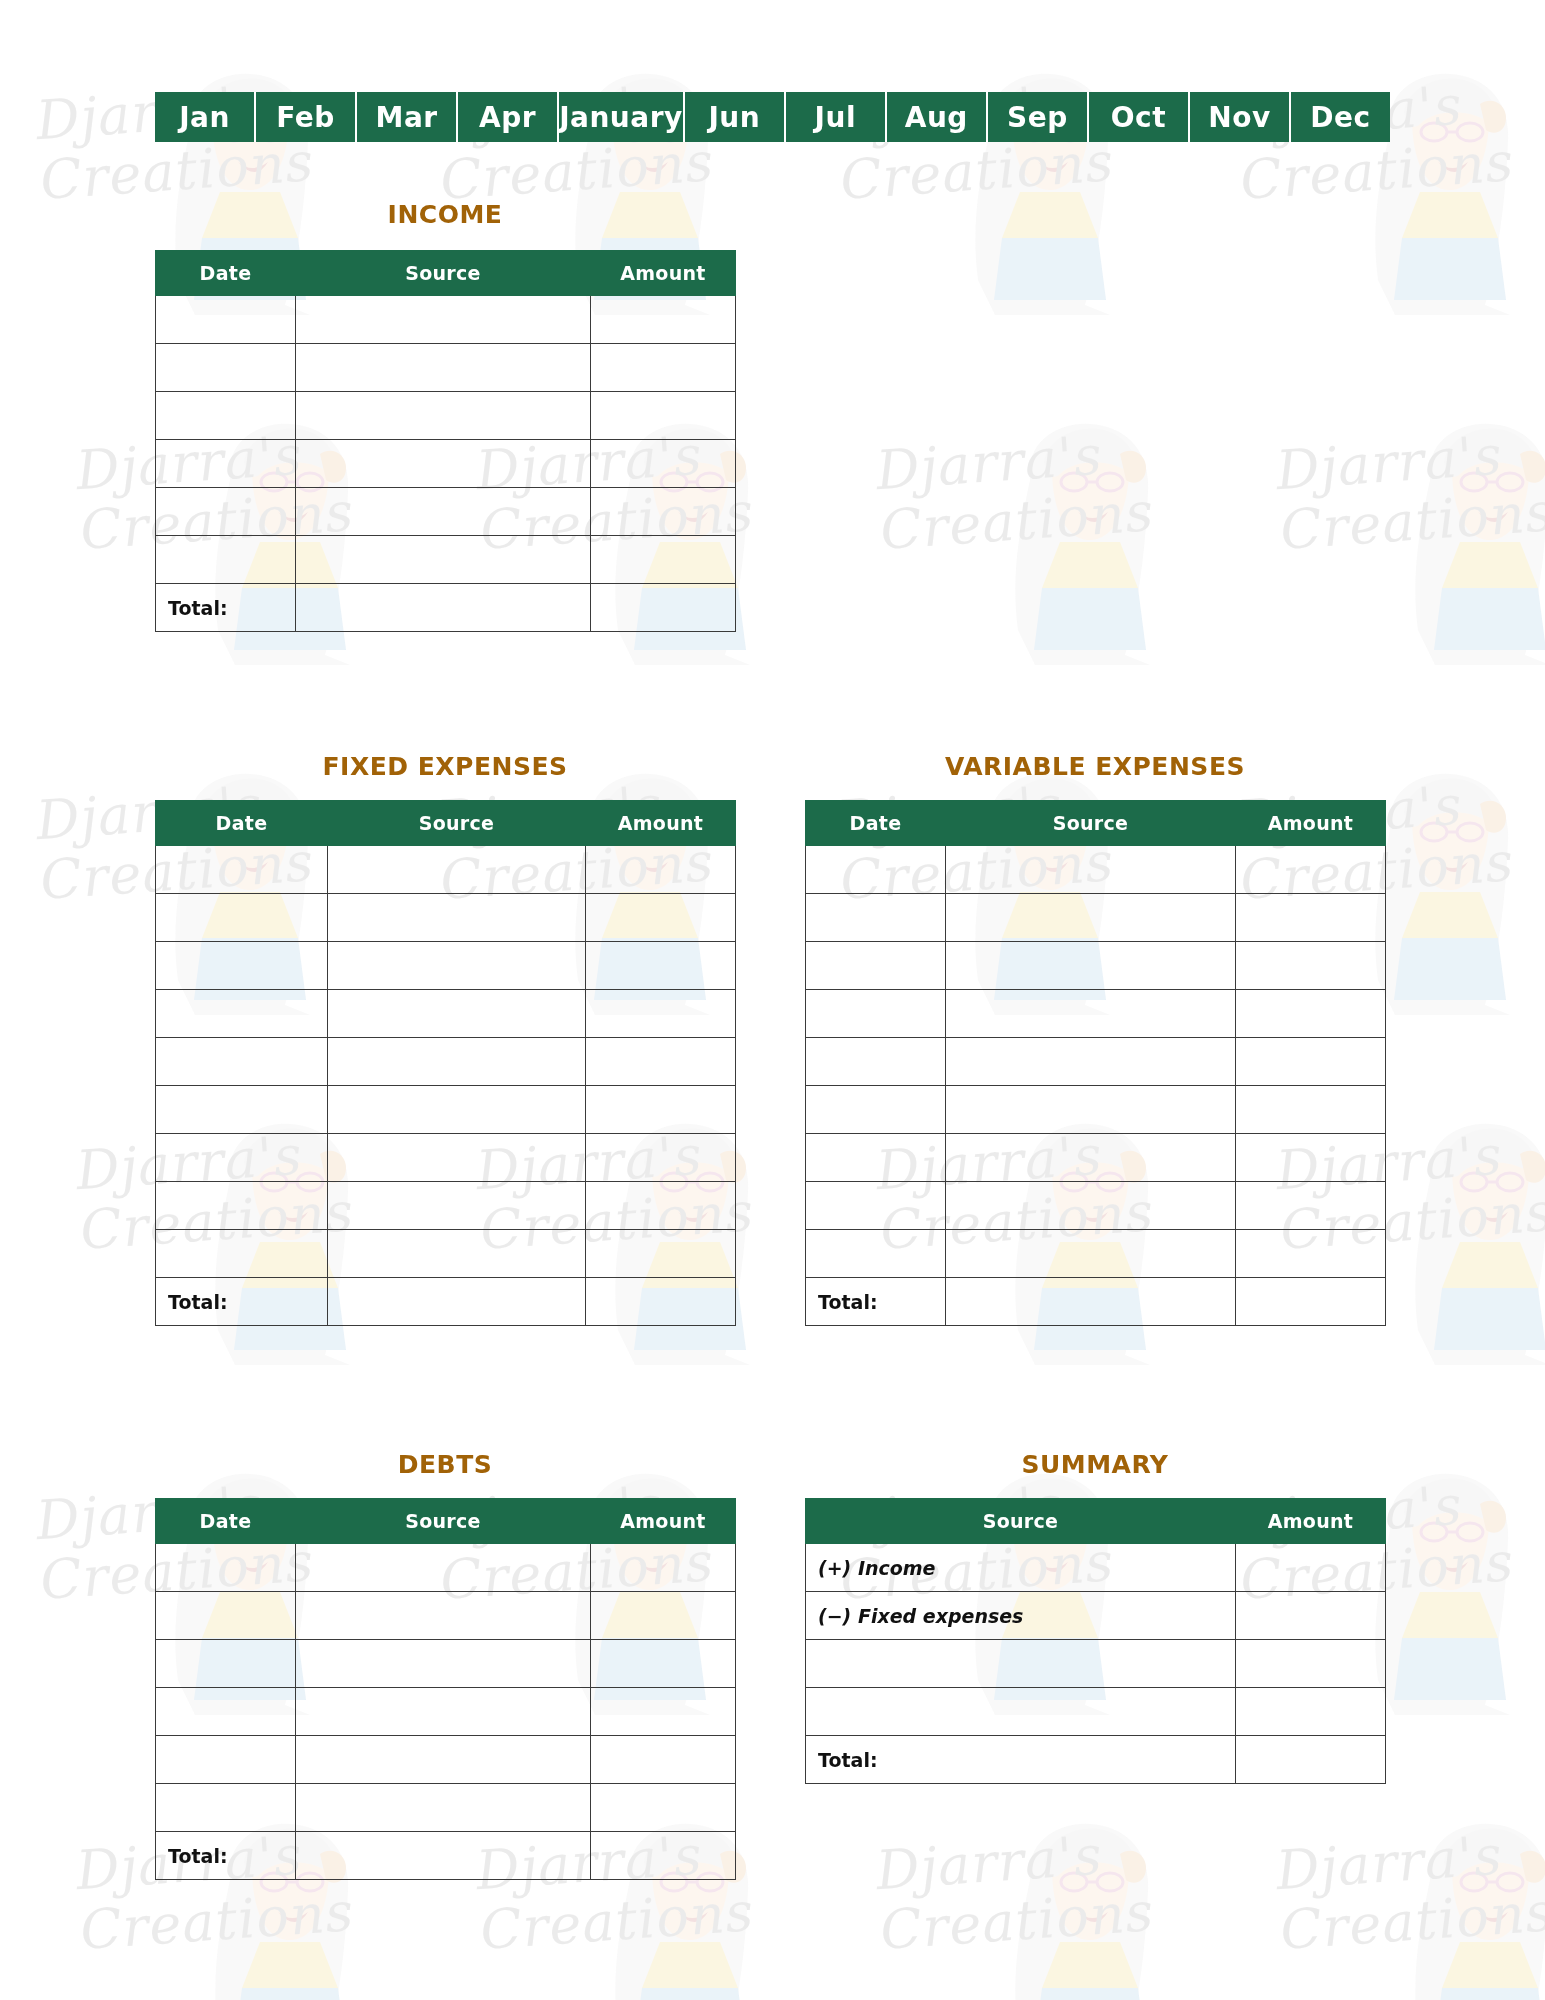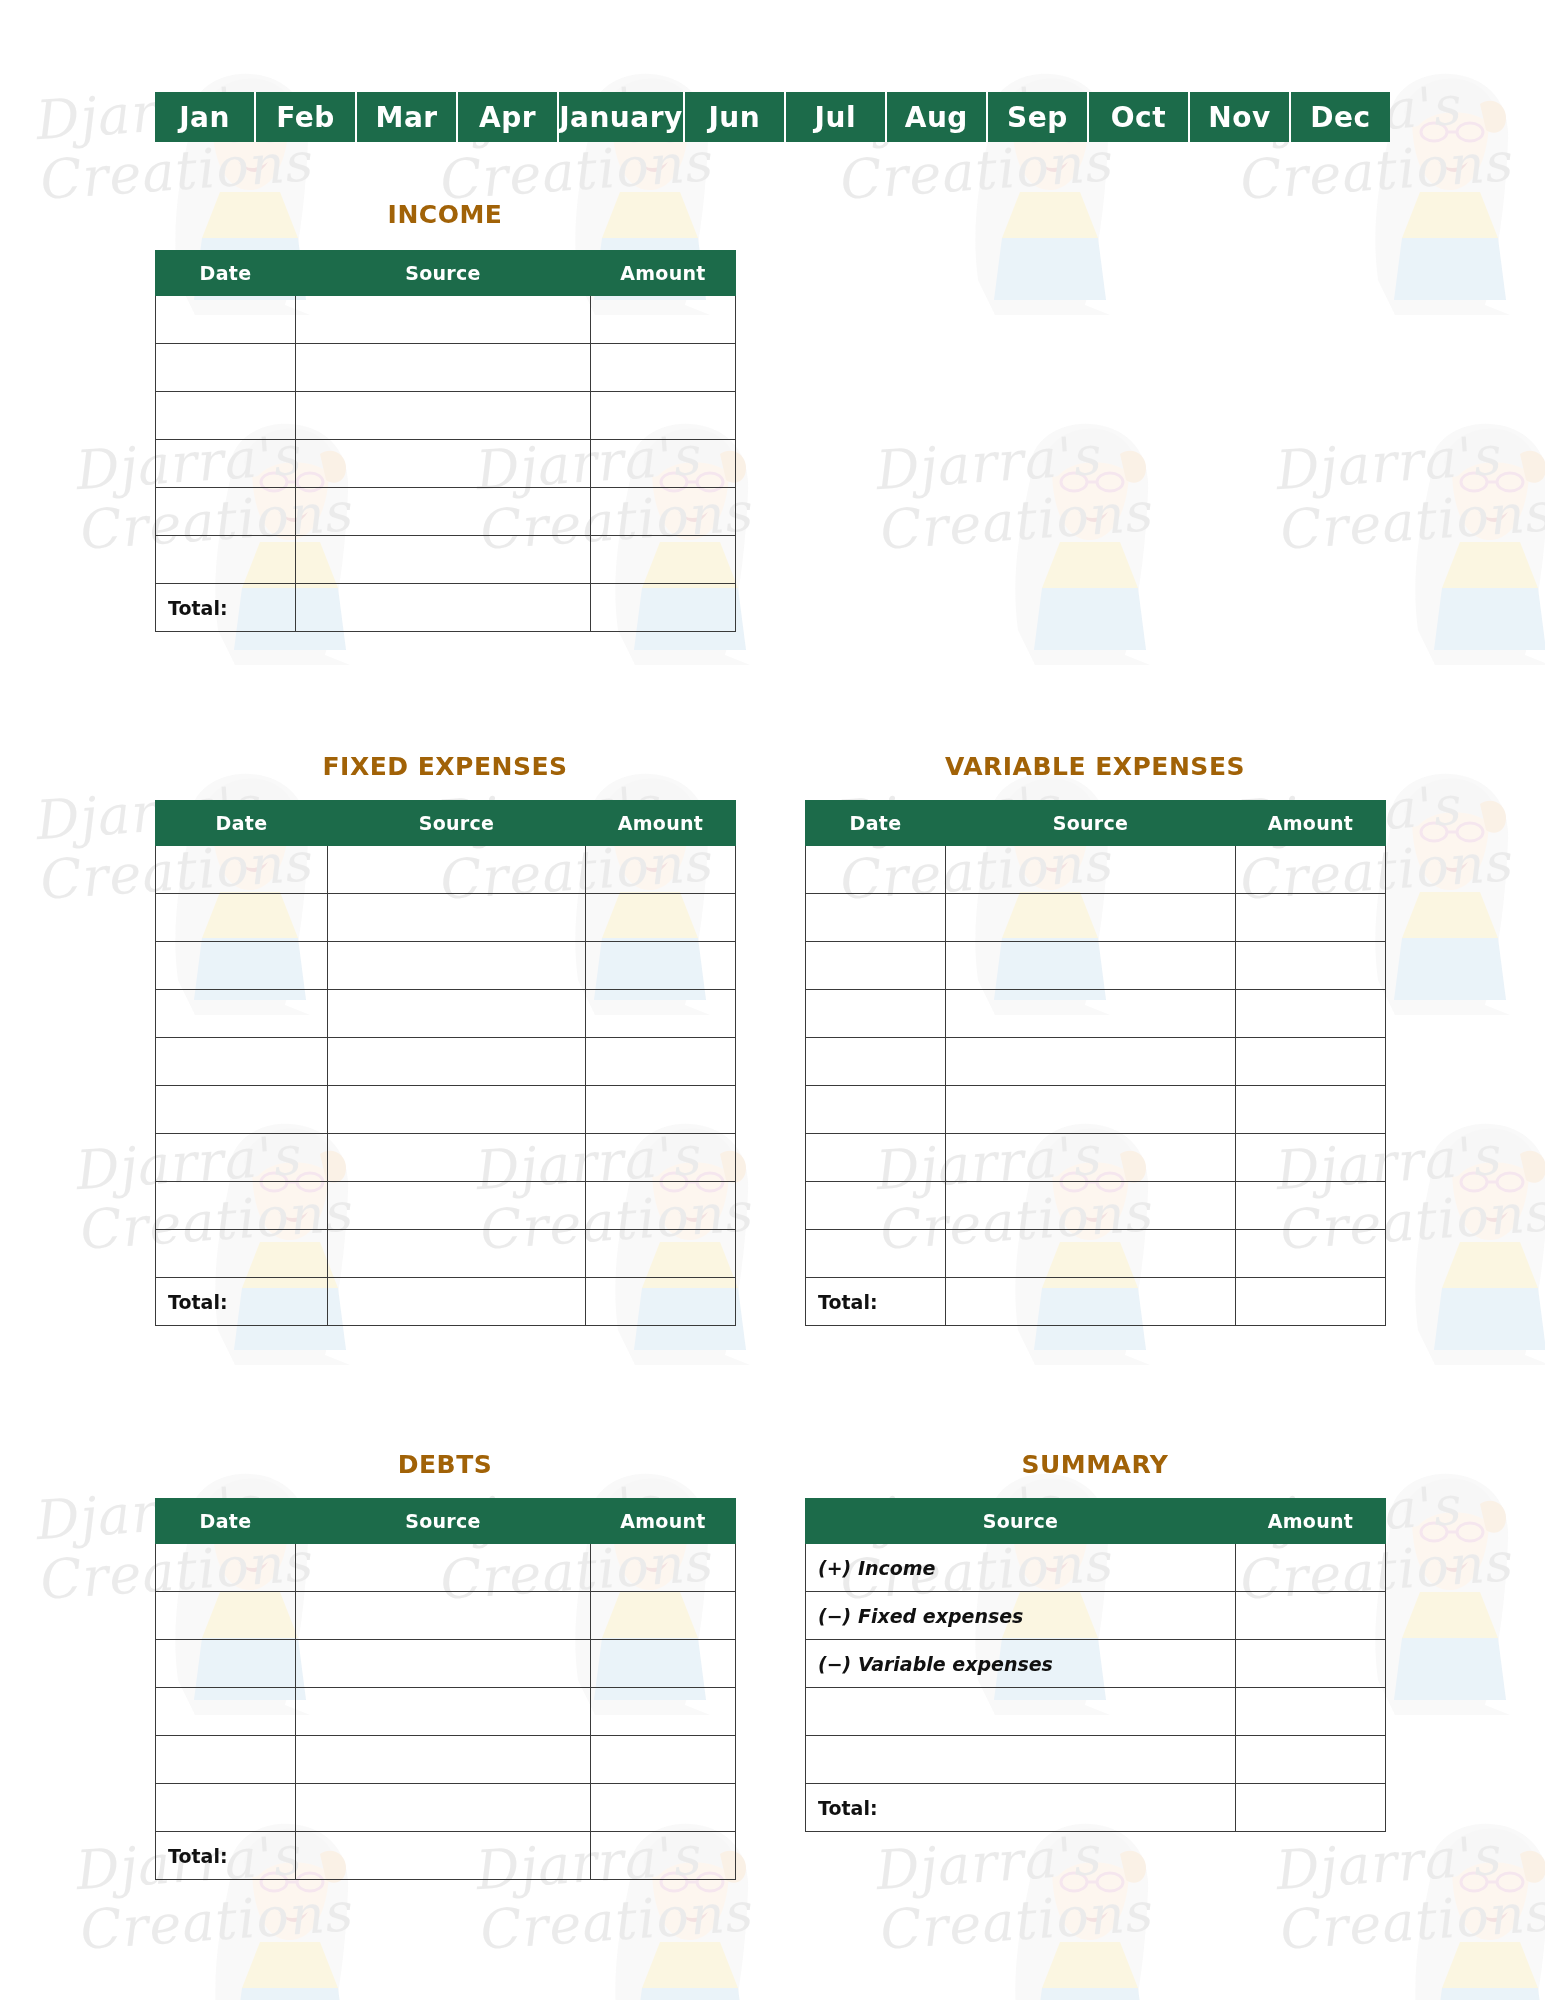--- a/index.html
+++ b/index.html
@@ -852,24 +852,20 @@
     <tbody>
         <tr>
           <td class="label-cell">(+) Income</td>
           <td></td>
         </tr>
         <tr>
           <td class="label-cell">(−) Fixed expenses</td>
           <td></td>
         </tr>
         <tr>
-          <td class="label-cell">(−) Variable expenses</td>
-          <td></td>
-        </tr>
-        <tr>
           <td></td>
           <td></td>
         </tr>
         <tr>
           <td></td>
           <td></td>
         </tr>
         <tr>
           <td class="total-cell">Total:</td>
           <td></td>

